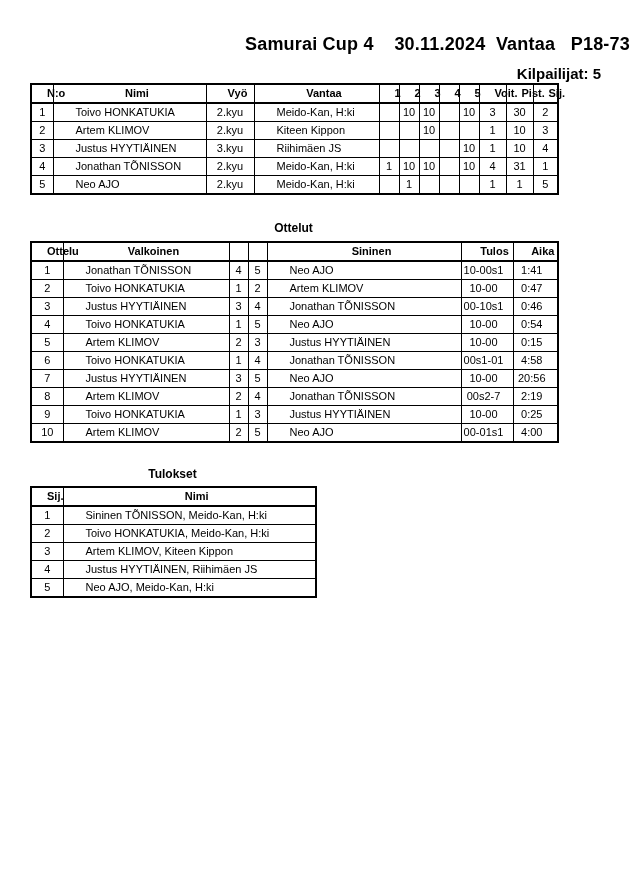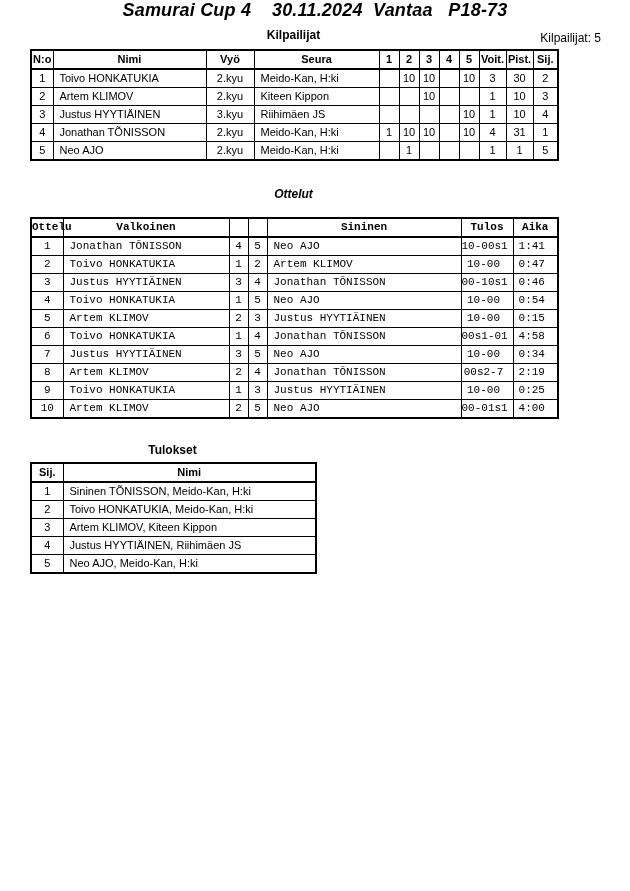--- a/index.html
+++ b/index.html
@@ -3,55 +3,54 @@
 <meta charset="utf-8">
 <style>
   * { margin:0; padding:0; box-sizing:border-box; }
   html,body { background:#fff; }
   body {
     width:630px; height:891px;
     font-family:"Liberation Sans","DejaVu Sans",sans-serif;
     color:#000; position:relative; overflow:hidden;
   }
   .title {
-    text-align:center;
-    font-size:18px; font-weight:bold; white-space:pre; letter-spacing:.2px;font-style:italic;
+    margin-top:34px; text-align:right;
+    font-size:18px; font-weight:bold; white-space:pre; letter-spacing:.2px;
   }
   .sec-head { font-weight:bold; font-size:12px; text-align:center; }
   .khead-row { position:relative; margin-top:7px; height:15px; }
   .khead { width:527px; margin-left:30px; }
-  .count { position:absolute; top:3px; right:29px; font-size:12px; font-weight:normal; }
+  .count { position:absolute; top:3px; right:29px; font-size:15px; font-weight:bold; }
   table {
     border-collapse:collapse; table-layout:fixed;
     margin-left:30px; background:#fff; border:2px solid #000;
   }
   .t1,.t2 { width:527px; }
   .t3 { width:285px; }
   th,td {
     border:1px solid #000; font-size:11px; line-height:13px;
     padding:2px 0; overflow:visible; white-space:nowrap;
   }
-  th { font-weight:bold; }
+  th { font-weight:bold;padding-left:15px; }
   thead th { border-bottom:2px solid #000; }
-  .al { text-align:left; padding-left:6px; }
+  .al { text-align:left; padding-left:22px; }
   .ac { text-align:center; }
   .ar { text-align:center; padding-right:7px; }
   .t1 { margin-top:6px; }
-  .ottelut-head { margin-top:26px; width:527px; margin-left:30px;font-style:italic; }
-  .t2 { margin-top:16px;font-family:Liberation Mono, monospace; }
+  .ottelut-head { margin-top:26px; width:527px; margin-left:30px; }
+  .t2 { margin-top:6px; }
   .tulokset-head { margin-top:24px; width:285px; margin-left:30px; }
   .t3 { margin-top:5px; }
 </style>
 </head>
 <body>
 
 <div class="title">Samurai Cup 4    30.11.2024  Vantaa   P18-73</div>
 
 <div class="khead-row">
-  <div class="sec-head khead">Kilpailijat</div>
   <div class="count">Kilpailijat: 5</div>
 </div>
 
 <table class="t1">
   <colgroup>
     <col style="width:22px">
       <col style="width:153px">
       <col style="width:48px">
       <col style="width:125px">
     <col style="width:20px">
@@ -61,21 +60,21 @@
       <col style="width:20px">
     <col style="width:27px">
       <col style="width:27px">
       <col style="width:25px">
   </colgroup>
   <thead>
     <tr>
       <th class="ac">N:o</th>
       <th class="ac">Nimi</th>
       <th class="ac">Vyö</th>
-      <th class="ac">Seura</th>
+      <th class="ac">Vantaa</th>
       <th class="ac">1</th>
       <th class="ac">2</th>
       <th class="ac">3</th>
       <th class="ac">4</th>
       <th class="ac">5</th>
       <th class="ac">Voit.</th>
       <th class="ac">Pist.</th>
       <th class="ac">Sij.</th>
     </tr>
   </thead>
@@ -231,21 +230,21 @@
       <td class="ar">00s1-01</td>
       <td class="ar">4:58</td>
     </tr>
     <tr>
       <td class="ac">7</td>
       <td class="al">Justus HYYTIÄINEN</td>
       <td class="ac">3</td>
       <td class="ac">5</td>
       <td class="al">Neo AJO</td>
       <td class="ar">10-00</td>
-      <td class="ar">0:34</td>
+      <td class="ar">20:56</td>
     </tr>
     <tr>
       <td class="ac">8</td>
       <td class="al">Artem KLIMOV</td>
       <td class="ac">2</td>
       <td class="ac">4</td>
       <td class="al">Jonathan TÕNISSON</td>
       <td class="ar">00s2-7</td>
       <td class="ar">2:19</td>
     </tr>

